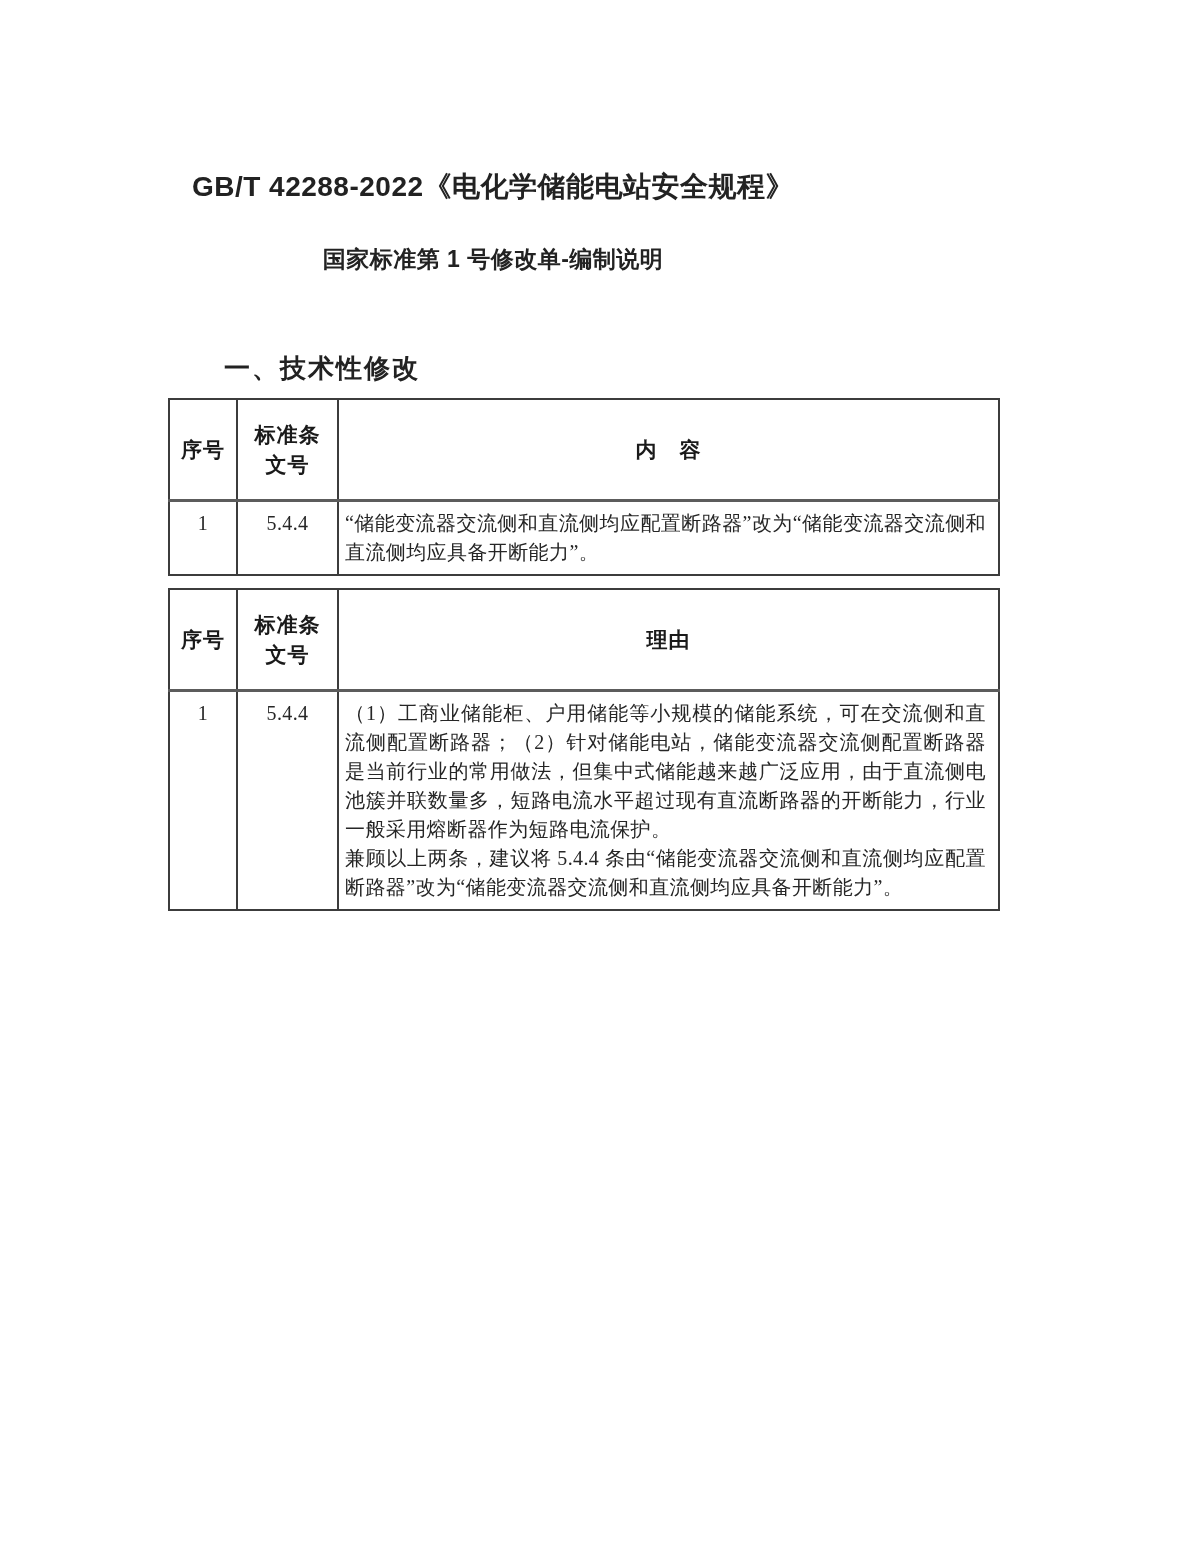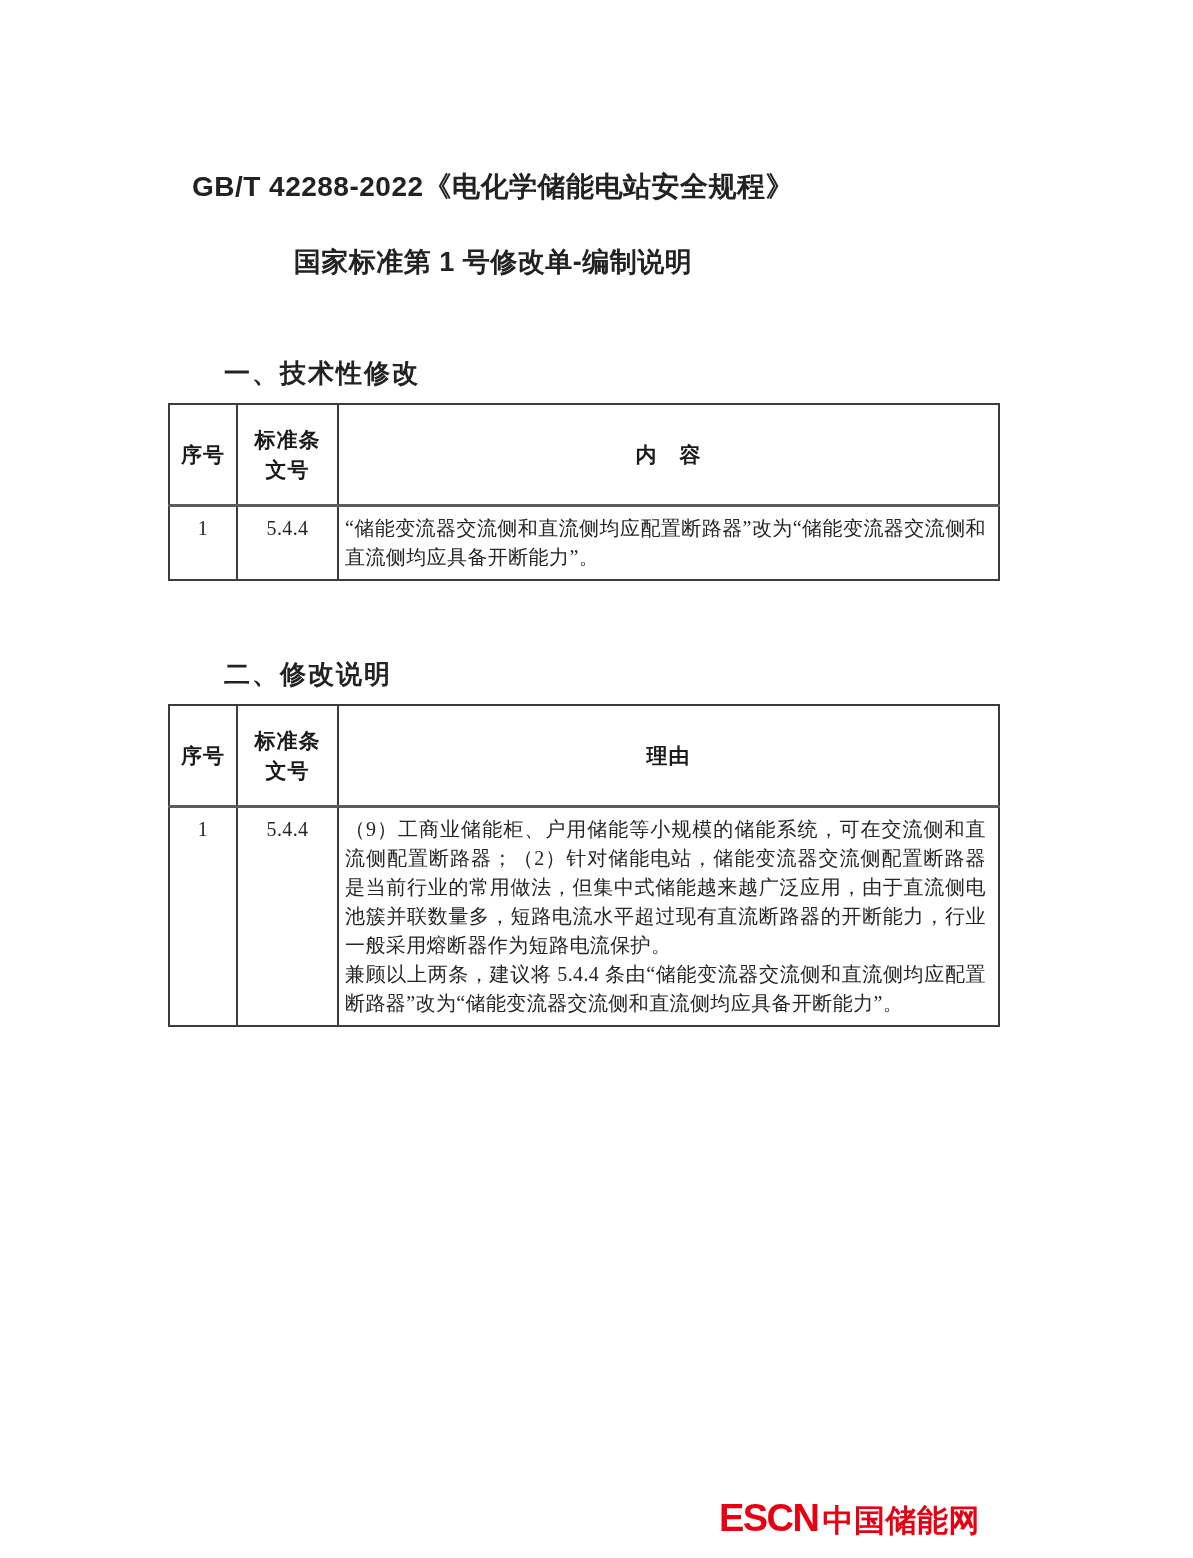--- a/index.html
+++ b/index.html
@@ -21,21 +21,21 @@
     font-weight: 600;
     font-size: 28px;
     letter-spacing: 0.5px;
     color: #222;
   }
   .doc-subtitle {
     margin-top: 38px;
     text-align: center;
     font-family: "Liberation Sans", "DejaVu Sans", sans-serif;
     font-weight: 600;
-    font-size: 27px;
+    font-size: 23px;
     letter-spacing: 0.5px;
     color: #222;
   }
 
   .section-heading {
     margin: 0 11px 0 224px;
     font-family: "Liberation Sans", "DejaVu Sans", sans-serif;
     font-weight: 600;
     font-size: 26px;
     letter-spacing: 2px;
@@ -141,44 +141,39 @@
     </thead>
     <tbody>
       <tr>
         <td class="cell-no">1</td>
         <td class="cell-clause">5.4.4</td>
         <td class="cell-main">“储能变流器交流侧和直流侧均应配置断路器”改为“储能变流器交流侧和直流侧均应具备开断能力”。</td>
       </tr>
     </tbody>
   </table>
 
-  <div class="section-heading second">二、修改说明</div>
 
   <table class="doc-table">
     <colgroup>
       <col class="col-no">
       <col class="col-clause">
       <col class="col-main">
     </colgroup>
     <thead>
       <tr>
         <th>序号</th>
         <th class="prewrap">标准条
 文号</th>
         <th>理由</th>
       </tr>
     </thead>
     <tbody>
       <tr>
         <td class="cell-no">1</td>
         <td class="cell-clause">5.4.4</td>
-        <td class="cell-main prewrap">（9）工商业储能柜、户用储能等小规模的储能系统，可在交流侧和直流侧配置断路器；（2）针对储能电站，储能变流器交流侧配置断路器是当前行业的常用做法，但集中式储能越来越广泛应用，由于直流侧电池簇并联数量多，短路电流水平超过现有直流断路器的开断能力，行业一般采用熔断器作为短路电流保护。
+        <td class="cell-main prewrap">（1）工商业储能柜、户用储能等小规模的储能系统，可在交流侧和直流侧配置断路器；（2）针对储能电站，储能变流器交流侧配置断路器是当前行业的常用做法，但集中式储能越来越广泛应用，由于直流侧电池簇并联数量多，短路电流水平超过现有直流断路器的开断能力，行业一般采用熔断器作为短路电流保护。
 兼顾以上两条，建议将 5.4.4 条由“储能变流器交流侧和直流侧均应配置断路器”改为“储能变流器交流侧和直流侧均应具备开断能力”。</td>
       </tr>
     </tbody>
   </table>
 
-  <div class="escn-logo">
-    <span class="logo-en">ESCN</span>
-    <span class="logo-cn">中国储能网</span>
-  </div>
 
 </div>
 
 </body></html>

